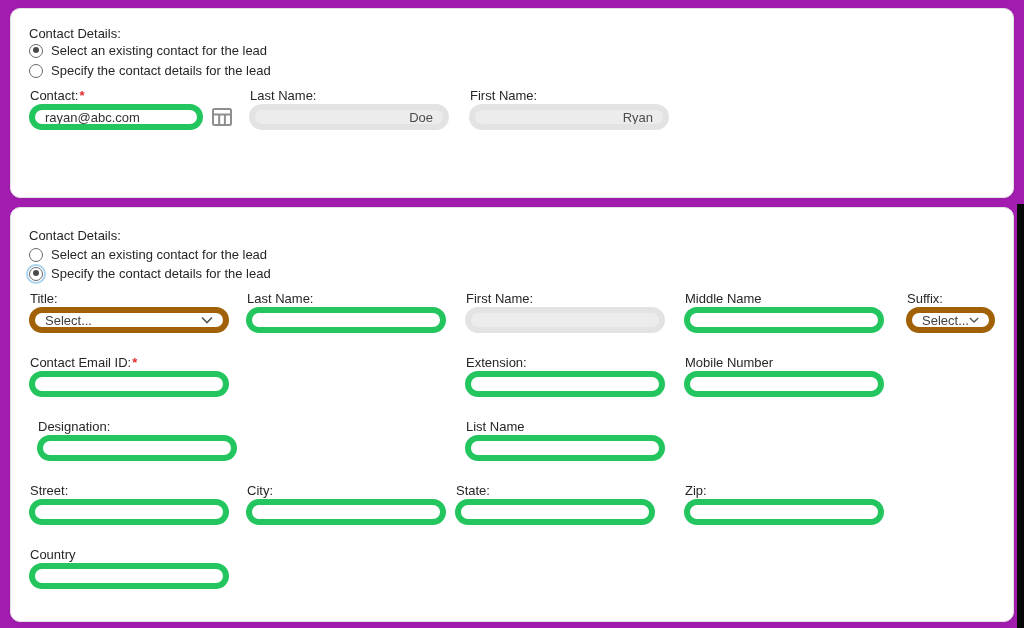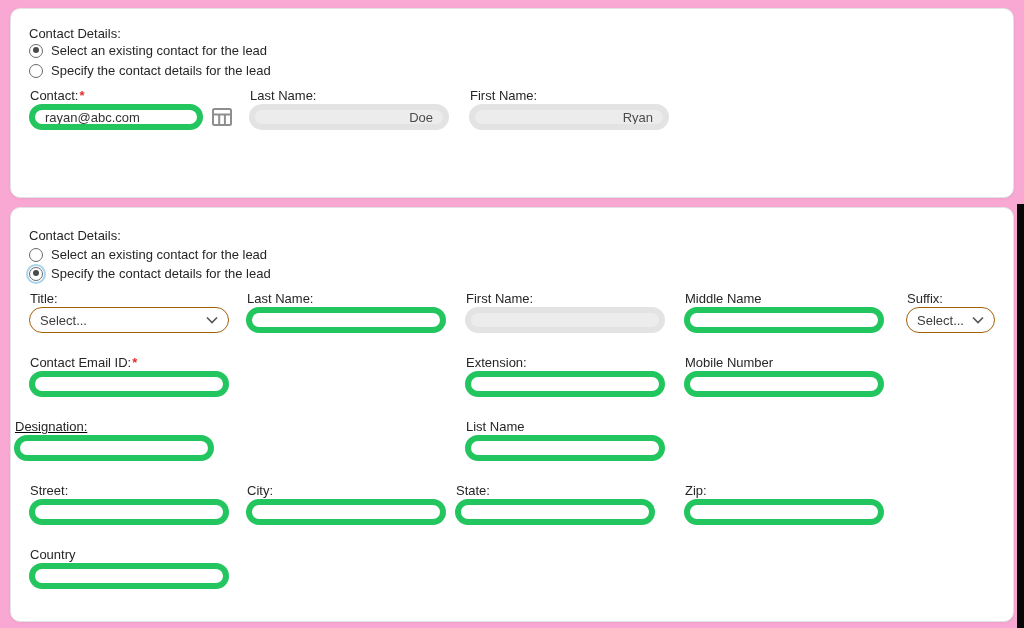--- a/index.html
+++ b/index.html
@@ -1,38 +1,38 @@
 <!DOCTYPE html>
 <html><head>
 <meta charset="utf-8">
 <style>
   html,body{margin:0;padding:0;}
   body{font-family:"Liberation Sans","DejaVu Sans",sans-serif;}
-  .screen{position:relative;width:1024px;height:628px;background:#f9a8d4;overflow:hidden;}
+  .screen{position:relative;width:1024px;height:628px;background:#a21caf;overflow:hidden;}
   .panel{position:absolute;left:10px;width:1002px;background:#ffffff;border:1px solid #e2e2e2;
          border-radius:10px;box-shadow:0 1px 3px rgba(0,0,0,.06);}
   .panel-top{top:8px;height:188px;}
   .panel-bottom{top:207px;height:413px;}
   .section-label{position:absolute;left:18px;font-size:13px;color:#262626;}
   .radio-row{position:absolute;left:18px;display:flex;align-items:center;gap:8px;cursor:pointer;}
   .radio-label{font-size:13px;color:#262626;}
   .radio{box-sizing:border-box;width:14px;height:14px;border:1.5px solid #6a6a6a;border-radius:50%;
          background:#fff;position:relative;flex:0 0 auto;}
   .radio.checked::after{content:"";position:absolute;left:2.5px;top:2.5px;width:6px;height:6px;
          border-radius:50%;background:#4a4a4a;}
   .radio.focused{outline:2px solid #a9d2ec;outline-offset:1px;}
   .field{position:absolute;}
   .f-label{display:block;font-size:13px;color:#262626;margin:0 0 4px 1px;height:12px;white-space:nowrap;}
   .req{color:#e52b2b;font-weight:bold;margin-left:1px;}
   .t-input{box-sizing:border-box;display:block;width:100%;height:26px;border:6px solid #22c55e;
            border-radius:13px;padding:0 10px;font-size:13px;color:#333;background:#fff;outline:none;
            font-family:"Liberation Sans","DejaVu Sans",sans-serif;}
   .t-input:disabled{background:#ececec;border-color:#e3e3e3;color:#4c4c4c;text-align:right;}
   .t-select{box-sizing:border-box;display:flex;align-items:center;justify-content:space-between;
-            width:100%;height:26px;border:1px solid #a16207;border-radius:13px;padding:0 10px;
+            width:100%;height:26px;border:6px solid #a16207;border-radius:13px;padding:0 10px;
             font-size:13px;color:#3d3d3d;background:#fff;cursor:pointer;}
   .lookup-btn{position:absolute;cursor:pointer;line-height:0;}
   .scroll-strip{position:absolute;left:1017px;top:204px;width:7px;height:424px;background:#060606;}
 </style>
 </head>
 <body>
 
 <div class="screen">
 
   <div class="panel panel-top">
@@ -132,21 +132,21 @@
     <div class="field" style="left:454px;top:147px;width:200px;">
       <span class="f-label">Extension:</span>
       <input class="t-input" type="text" style="">
     </div>
 
     <div class="field" style="left:673px;top:147px;width:200px;">
       <span class="f-label">Mobile Number</span>
       <input class="t-input" type="text" style="">
     </div>
 
-    <div class="field" style="left:3px;top:211px;width:200px;text-decoration:underline;">
+    <div class="field" style="left:26px;top:211px;width:200px;">
       <span class="f-label">Designation:</span>
       <input class="t-input" type="text" style="">
     </div>
 
 
     <div class="field" style="left:454px;top:211px;width:200px;">
       <span class="f-label">List Name</span>
       <input class="t-input" type="text" style="">
     </div>
 

